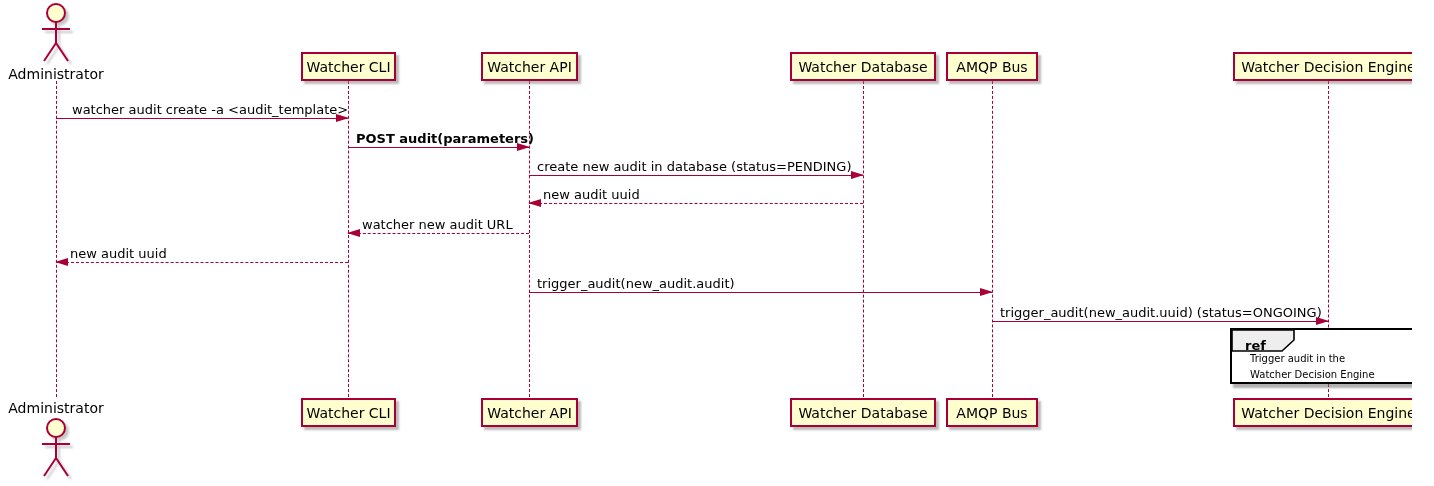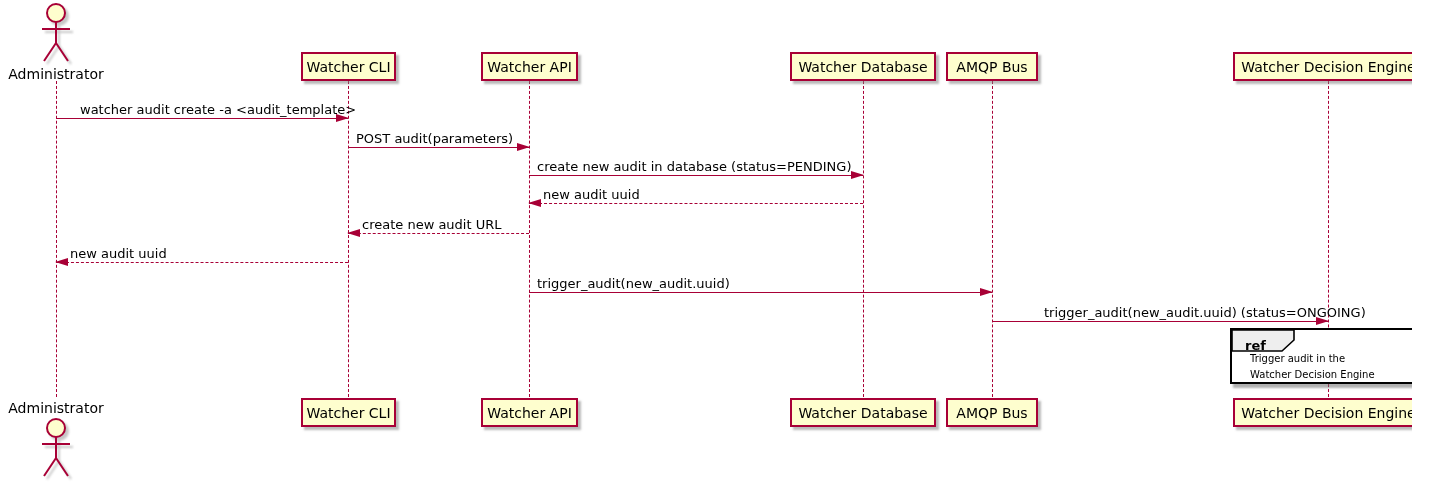--- a/index.html
+++ b/index.html
@@ -139,50 +139,50 @@
     </div>
     <div class="pbox" style="left: 1233px; top: 52px; width: 191px; height: 29px;">
       <span>Watcher Decision Engine</span>
     </div>
     <div class="pbox" style="left: 1233px; top: 398px; width: 191px; height: 29px;">
       <span>Watcher Decision Engine</span>
     </div>
     <div class="msg" style="left: 56px; top: 118px; width: 292px;">
       <div class="mline"></div>
       <div class="ahead right"></div>
-      <div class="mlabel" style="left: 24px;">watcher audit create -a &lt;audit_template&gt;</div>
+      <div class="mlabel" style="left: 16px;">watcher audit create -a &lt;audit_template&gt;</div>
     </div>
     <div class="msg" style="left: 348px; top: 147px; width: 181px;">
       <div class="mline"></div>
       <div class="ahead right"></div>
-      <div class="mlabel" style="left: 8px;">POST audit(parameters)</div>
+      <div class="mlabel" style="left: 8px; font-weight: bold;">POST audit(parameters)</div>
     </div>
     <div class="msg" style="left: 529px; top: 175px; width: 334px;">
       <div class="mline"></div>
       <div class="ahead right"></div>
       <div class="mlabel" style="left: 8px; text-align: right;">create new audit in database (status=PENDING)</div>
     </div>
     <div class="msg" style="left: 529px; top: 203px; width: 334px;">
       <div class="mline dashed"></div>
       <div class="ahead left"></div>
       <div class="mlabel" style="left: 14px;">new audit uuid</div>
     </div>
     <div class="msg" style="left: 348px; top: 233px; width: 181px;">
       <div class="mline dashed"></div>
       <div class="ahead left"></div>
-      <div class="mlabel" style="left: 14px;">create new audit URL</div>
+      <div class="mlabel" style="left: 14px;">watcher new audit URL</div>
     </div>
     <div class="msg" style="left: 56px; top: 262px; width: 292px;">
       <div class="mline dashed"></div>
       <div class="ahead left"></div>
       <div class="mlabel" style="left: 14px;">new audit uuid</div>
     </div>
     <div class="msg" style="left: 529px; top: 292px; width: 463px;">
       <div class="mline"></div>
       <div class="ahead right"></div>
-      <div class="mlabel" style="left: 8px;">trigger_audit(new_audit.uuid)</div>
+      <div class="mlabel" style="left: 8px;">trigger_audit(new_audit.audit)</div>
     </div>
     <div class="msg" style="left: 992px; top: 321px; width: 336px;">
       <div class="mline"></div>
       <div class="ahead right"></div>
-      <div class="mlabel" style="left: 8px; margin-left: 44px;">trigger_audit(new_audit.uuid) (status=ONGOING)</div>
+      <div class="mlabel" style="left: 8px;">trigger_audit(new_audit.uuid) (status=ONGOING)</div>
     </div>
   </div>
 
 </body></html>

